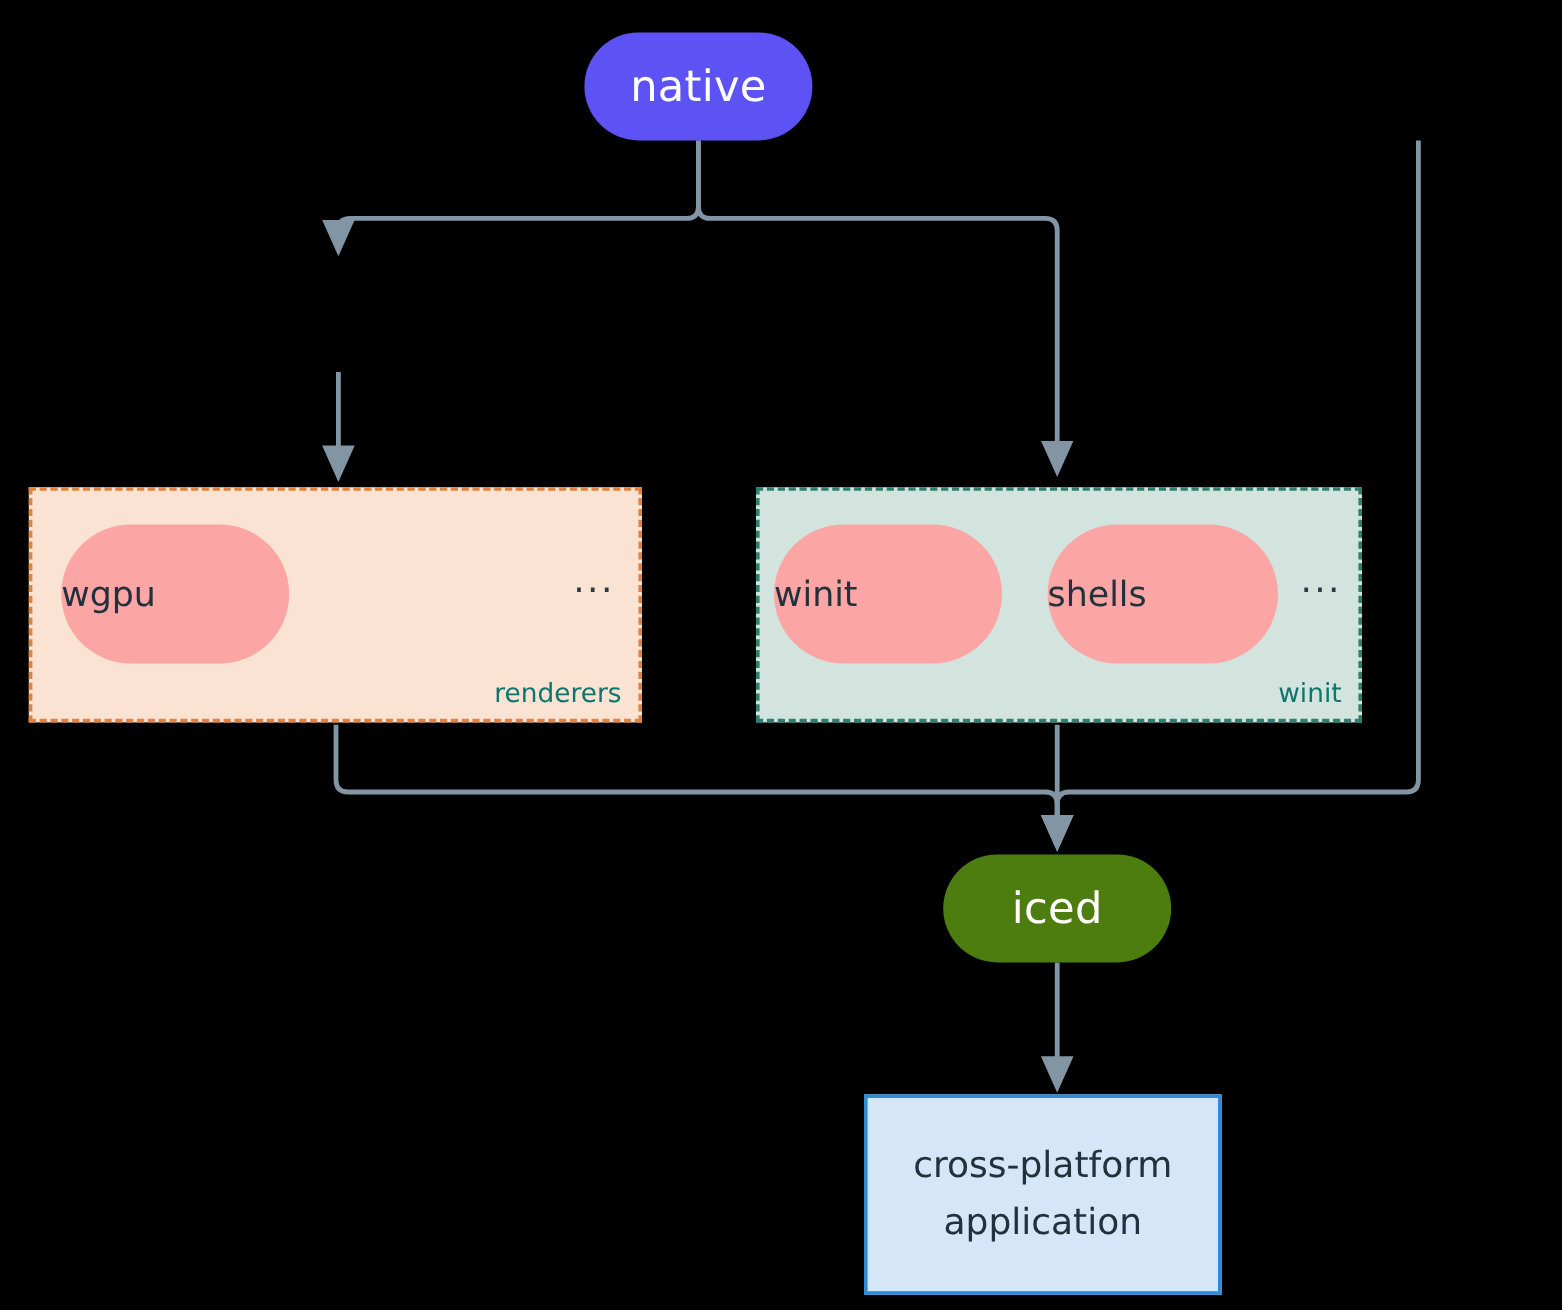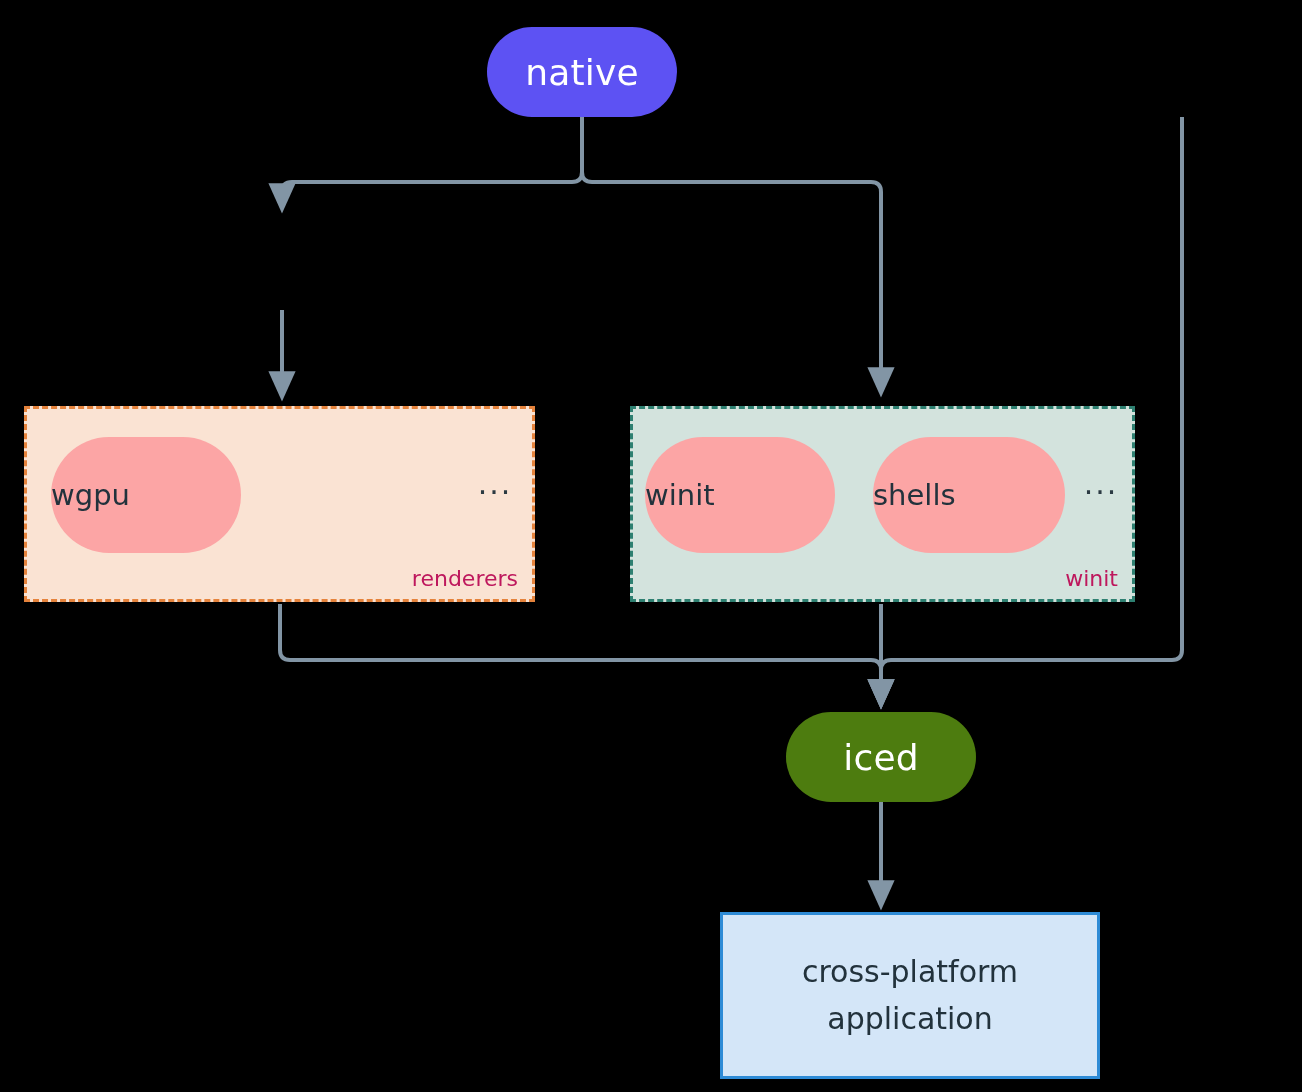--- a/index.html
+++ b/index.html
@@ -59,21 +59,21 @@
   .group-shells {
     left: 630px; top: 406px;  width: 505px; height: 196px;
     background: #D3E3DD;
     border: 3px dashed #2E8071;
   }
   .group-label {
     position: absolute;
     right: 14px;
     bottom: 8px;
     font-size: 22px;
-    color: #be185d;
+    color: #0f766e;
   }
   
   .inner-pill {
     position: absolute;
     display: flex;
     align-items: center;
     justify-content: flex-start;
     background: #fca5a5;
     border-radius: 999px;
     color: #22323C;
@@ -95,21 +95,21 @@
     font-size: 30px;
     color: #2B3A42;
     width: 44px;
     letter-spacing: 2px;
   }
   .ellipsis-renderers { left: 446px; }
   .ellipsis-shells    { left: 446px; }
 
   
   .node-application {
-    left: 720px; top: 912px; width: 380px; height: 167px;
+    left: 720px; top: 912px; width: 298px; height: 167px;
     background: #D4E6F8;
     border: 3px solid #2E8BD6;
     color: #22323C;
     font-size: 30px;
     flex-direction: column;
     line-height: 1.55;
   }
   .node-application .appline { display: block; }
 </style>
 </head>

